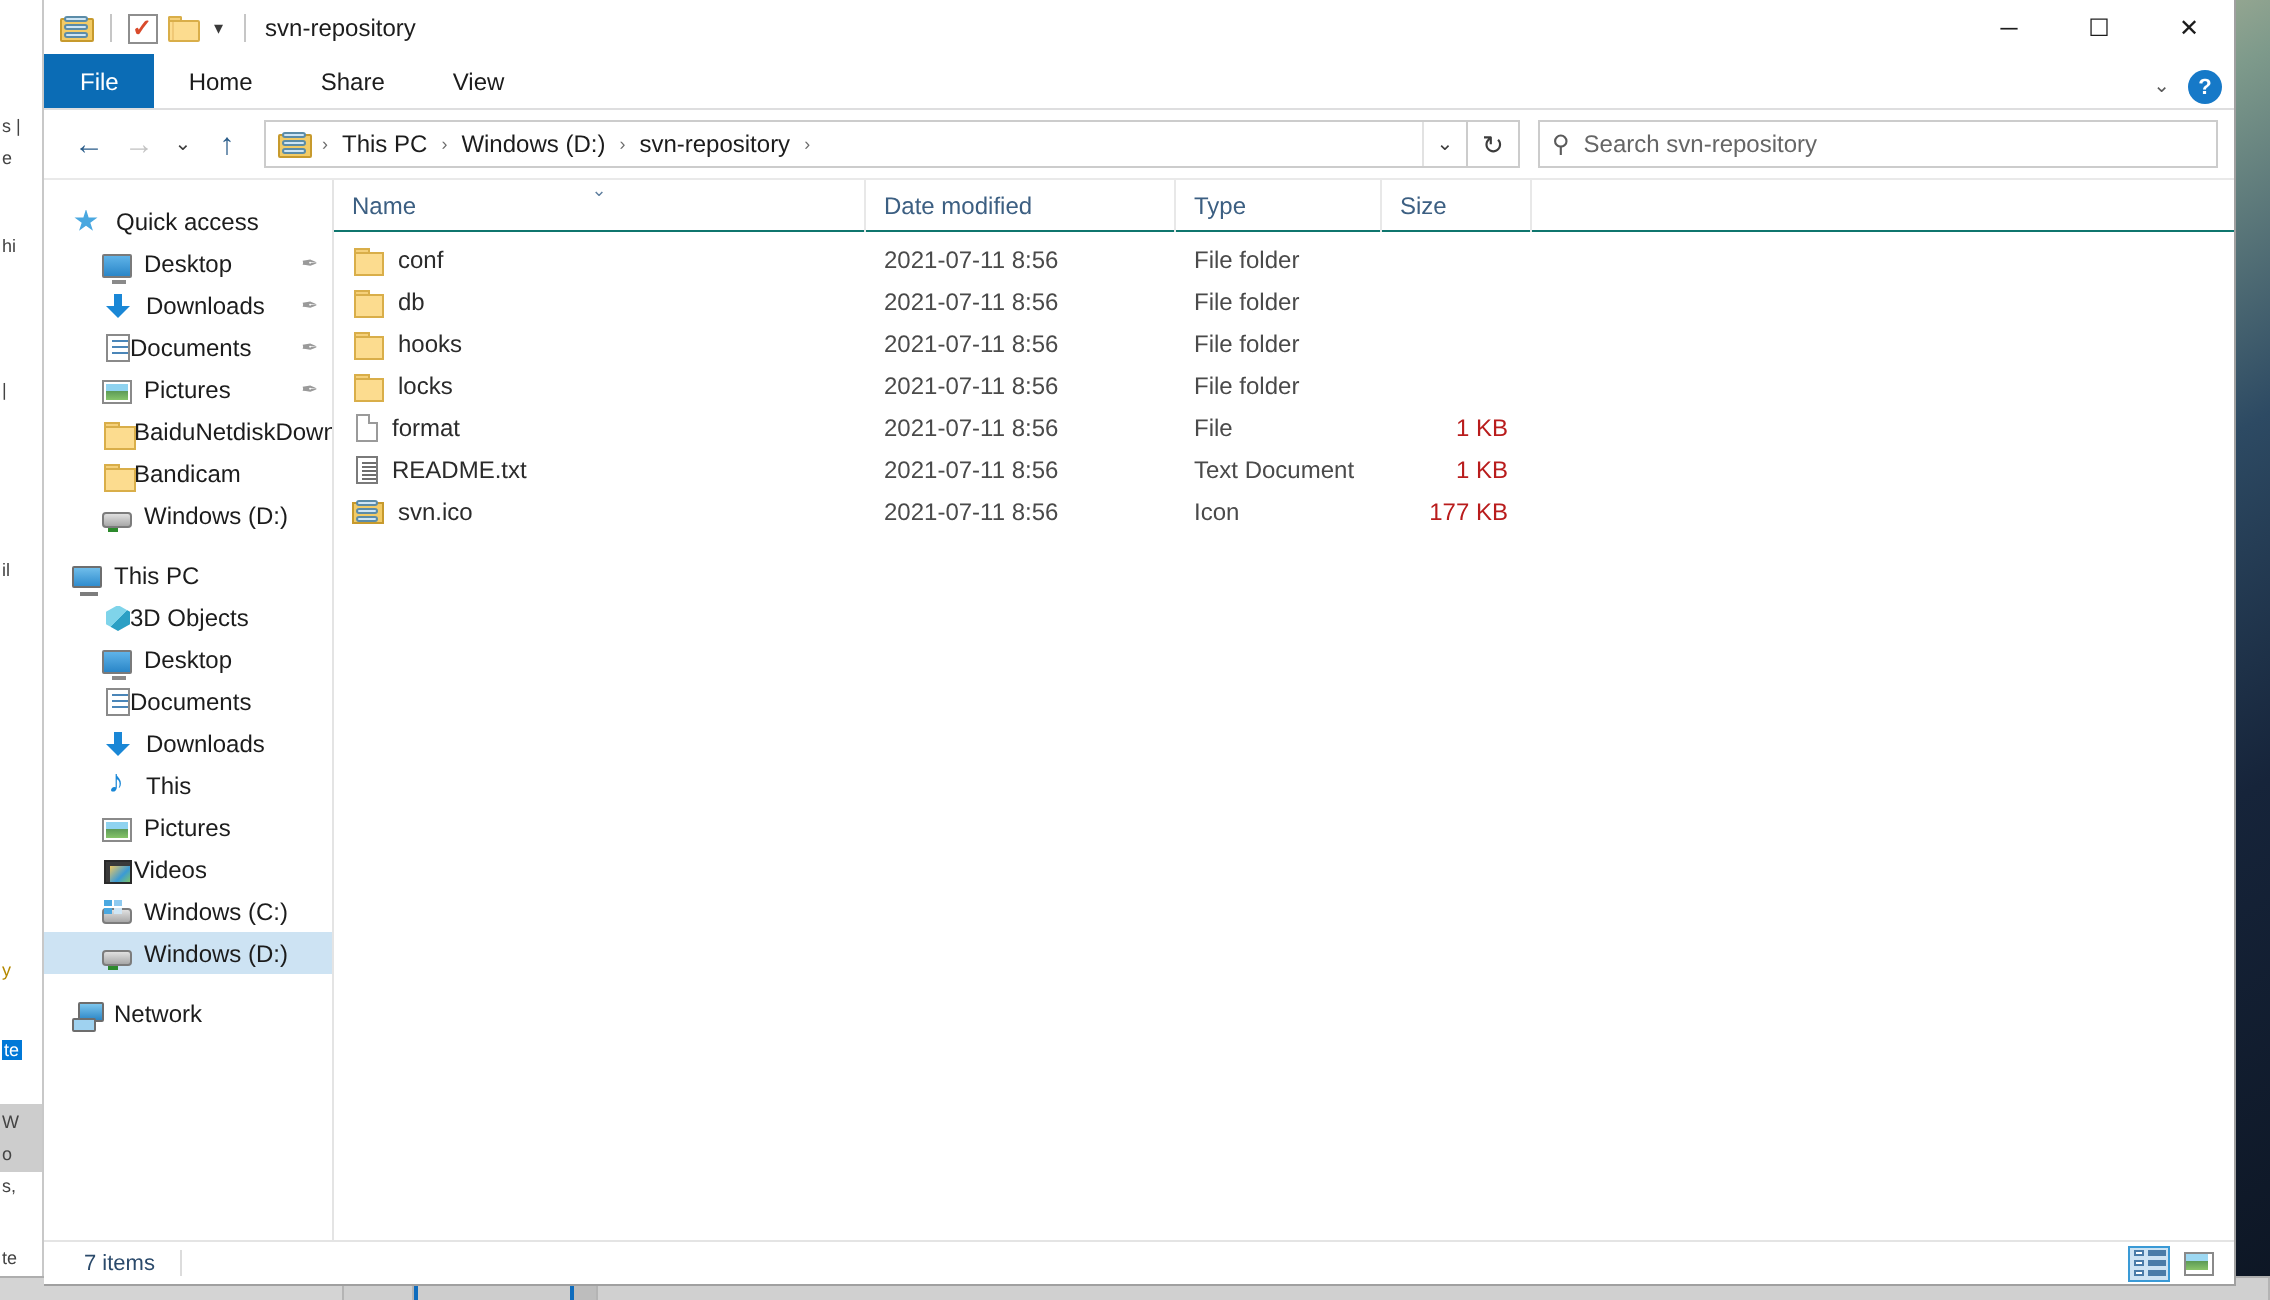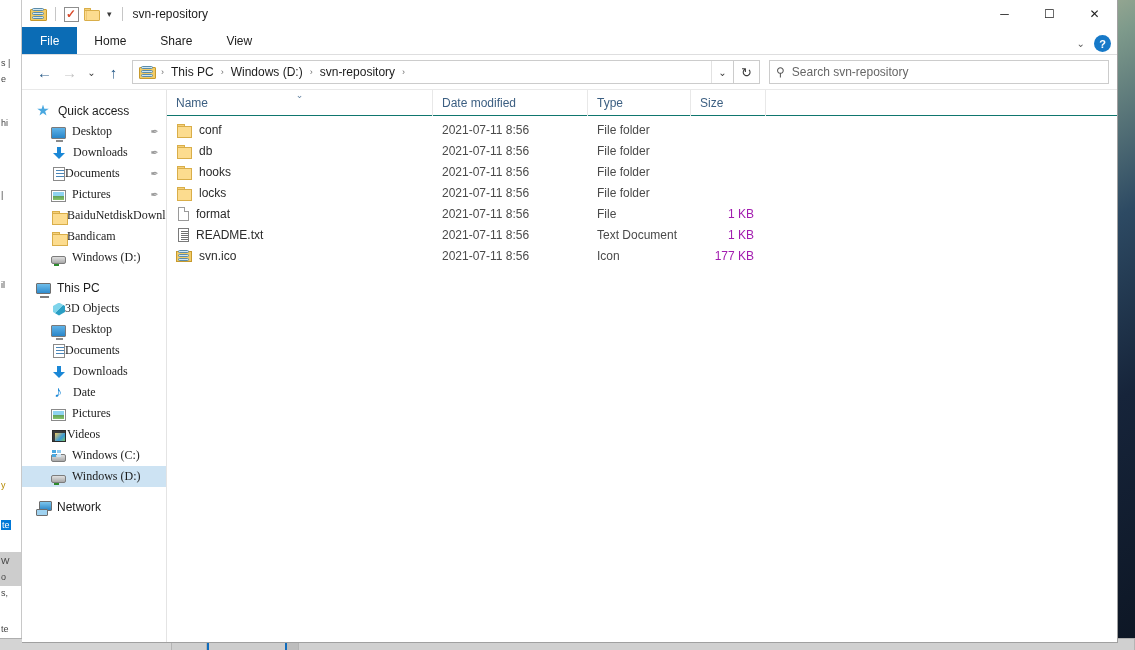--- a/index.html
+++ b/index.html
@@ -349,21 +349,21 @@
     position: relative;
   }
   .nav-label { overflow: hidden; }
   .nav-pin {
     position: absolute;
     right: 7px;
     font-size: 10px;
     color: #9a9a9a;
   }
   .lvl-root { padding-left: 14px; }
-  .lvl-child { padding-left: 29px; font-family: Liberation Serif, serif; }
+  .lvl-child { padding-left: 29px; }
 
   
   .i-star::before {
     content: "";
     position: absolute; left: 1px; top: 2px;
     width: 12px; height: 12px;
     background: #4aa8e0;
     clip-path: polygon(50% 0%, 61% 35%, 98% 35%, 68% 57%, 79% 91%,
                        50% 70%, 21% 91%, 32% 57%, 2% 35%, 39% 35%);
   }
@@ -577,21 +577,21 @@
     white-space: nowrap;
     flex: none;
   }
   .cell-name { width: 266px; padding-left: 9px; gap: 7px; }
   .cell-date { width: 155px; padding-left: 9px; color: #4a4a4a; }
   .cell-type { width: 103px; padding-left: 9px; color: #4a4a4a; }
   .cell-size {
     width: 75px;
     padding-right: 12px;
     justify-content: flex-end;
-    color: #a21caf;
+    color: #b91c1c;
   }
   .row-ico { width: 16px; height: 16px; position: relative; flex: none; }
 
   .ri-folder::before {
     content: "";
     position: absolute; left: 1px; top: 2px;
     width: 6px; height: 2px;
     background: #f5d07a; border: 1px solid #d9ae49; border-bottom: none;
   }
   .ri-folder::after {
@@ -861,21 +861,21 @@
         <div class="nav-item lvl-child">
           <span class="nav-ico i-doc"></span>
           <span class="nav-label">Documents</span>
         </div>
         <div class="nav-item lvl-child">
           <span class="nav-ico i-down"></span>
           <span class="nav-label">Downloads</span>
         </div>
         <div class="nav-item lvl-child">
           <span class="nav-ico i-music"></span>
-          <span class="nav-label">Date</span>
+          <span class="nav-label">This</span>
         </div>
         <div class="nav-item lvl-child">
           <span class="nav-ico i-pic"></span>
           <span class="nav-label">Pictures</span>
         </div>
         <div class="nav-item lvl-child">
           <span class="nav-ico i-video"></span>
           <span class="nav-label">Videos</span>
         </div>
         <div class="nav-item lvl-child">
@@ -975,13 +975,33 @@
               <span>svn.ico</span>
             </div>
             <div class="cell cell-date">2021-07-11 8:56</div>
             <div class="cell cell-type">Icon</div>
             <div class="cell cell-size">177 KB</div>
           </div>
         </div>
     </div>
   </div>
 
+  <div id="statusbar">
+    <span id="item-count">7 items</span>
+    <span id="status-sep"></span>
+    <span id="status-spacer"></span>
+    <div id="viewbtns">
+      <div class="viewbtn active">
+        <span class="vb-details">
+          <i class="sq"></i>
+            <i></i>
+            <i class="sq"></i>
+            <i></i>
+            <i class="sq"></i>
+            <i></i>
+        </span>
+      </div>
+      <div class="viewbtn">
+        <span class="vb-tiles"></span>
+      </div>
+    </div>
+  </div>
 </div>
 
 </body></html>

